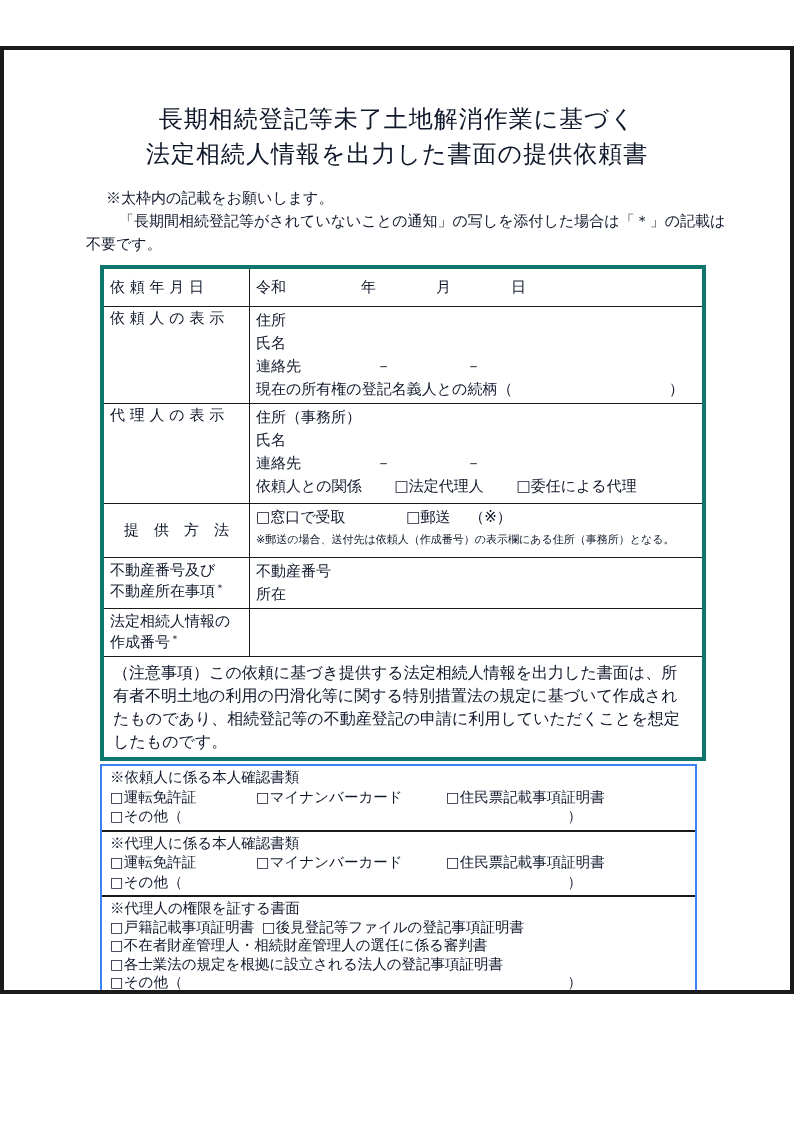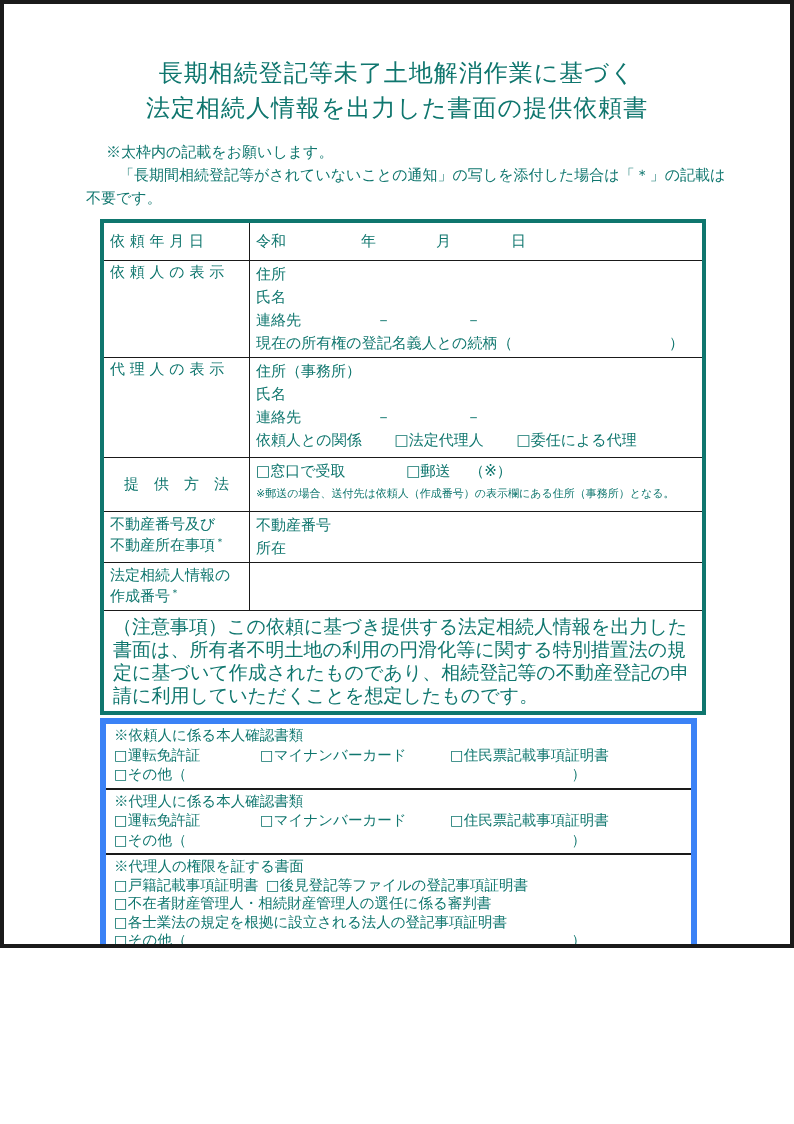--- a/index.html
+++ b/index.html
@@ -1,20 +1,20 @@
 <!DOCTYPE html>
 <html lang="ja"><head>
 <meta charset="utf-8">
 <style>
   html,body{margin:0;padding:0;background:#fff;}
   .page{
     width:794px;height:948px;box-sizing:border-box;
-    border:4px solid #1a1a1a;background:#fff;color:#0f766e;
+    border:4px solid #1a1a1a;background:#fff;color:#0f172a;
     font-family:"DejaVu Sans",sans-serif;
-    overflow:hidden;position:relative;
+    overflow:hidden;position:relative;margin-top:46px;
   }
   
   .title{margin-top:52px;text-align:center;font-size:24px;line-height:35px;letter-spacing:1px;}
   
   .notes{margin:15px 0 0 82px;font-family:"DejaVu Serif",serif;font-size:15px;line-height:23px;}
   .notes .n1{padding-left:20px;}
   .notes .n2{padding-left:33px;}
   .notes .n3{padding-left:0;}
   
   table.main{border-collapse:collapse;margin:9px 0 0 96px;width:597px;
@@ -35,23 +35,23 @@
   .lbl2{line-height:21px;white-space:nowrap;}
   .sup{font-size:10px;position:relative;top:-5px;}
   .flexline{display:flex;line-height:23px;}
   .flexline .spacer{flex:1;}
   .close-paren{margin-right:12px;}
   .cb{white-space:nowrap;}
   .gap28{margin-left:28px;}
   .gap56{margin-left:56px;}
   .gap14{margin-left:14px;}
   .small-note{font-size:11px;line-height:16px;margin-top:3px;white-space:nowrap;}
-  .notice-text{font-size:19px;line-height:23px;padding:2px 3px;}
-  
-  .sections{width:597px;margin:3px 0 0 96px;border:6px solid #3b82f6;
+  .notice-text{font-size:16px;line-height:23px;padding:2px 3px;}
+  
+  .sections{width:597px;margin:3px 0 0 96px;border:2px solid #3b82f6;
     font-family:"DejaVu Serif",serif;font-size:14.5px;box-sizing:border-box;}
   .section{padding:2px 8px 3px 8px;border-bottom:2px solid #1a1a1a;}
   .section:last-child{border-bottom:none;}
   .sec-line{line-height:19.5px;display:flex;}
   .s3 .sec-line{line-height:18.5px;}
   .cbc1{width:146px;}
   .cbc2{width:190px;}
   .cbw{width:152px;}
   .other-line{width:472px;display:flex;justify-content:space-between;line-height:19.5px;}
   .s3 .other-line{line-height:18.5px;}

